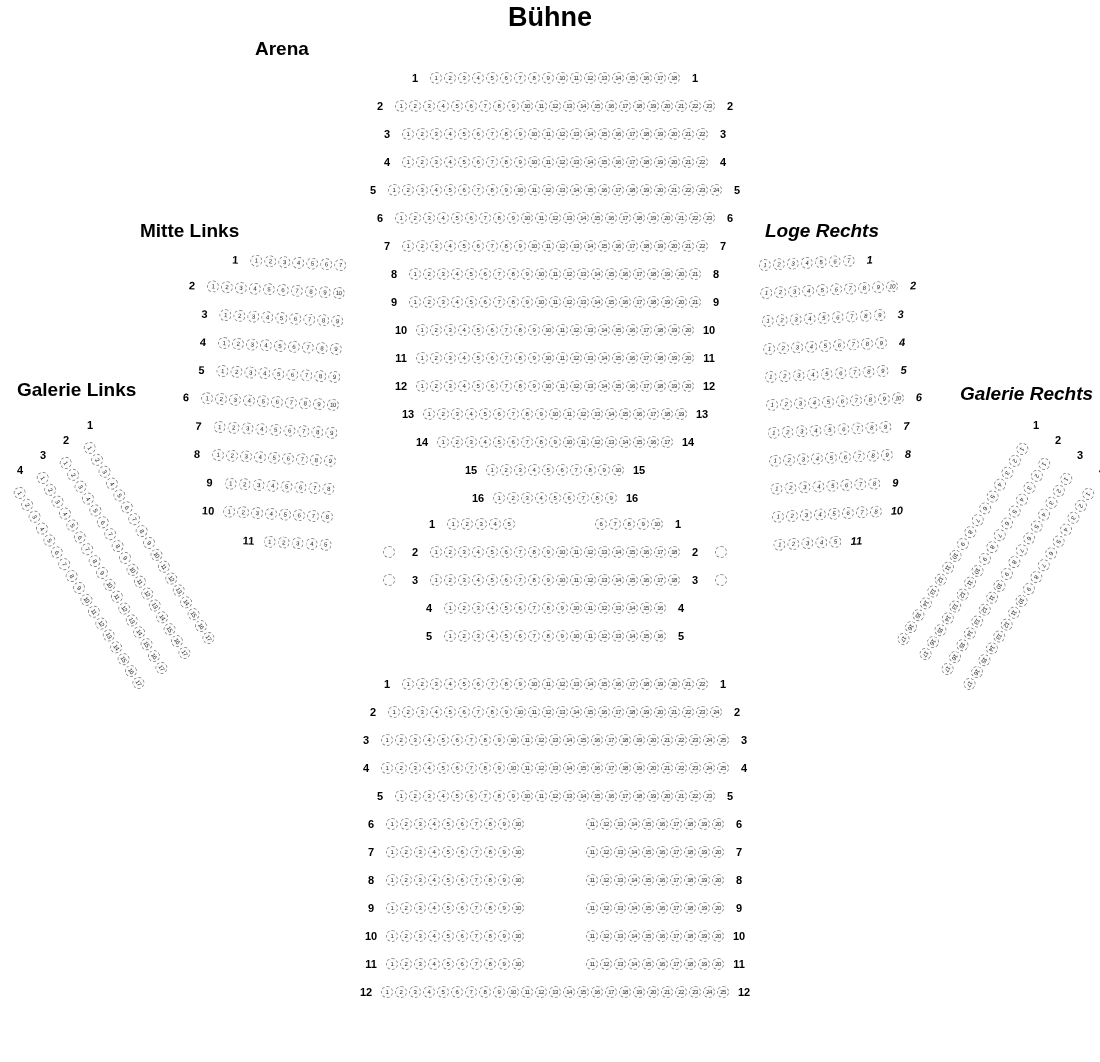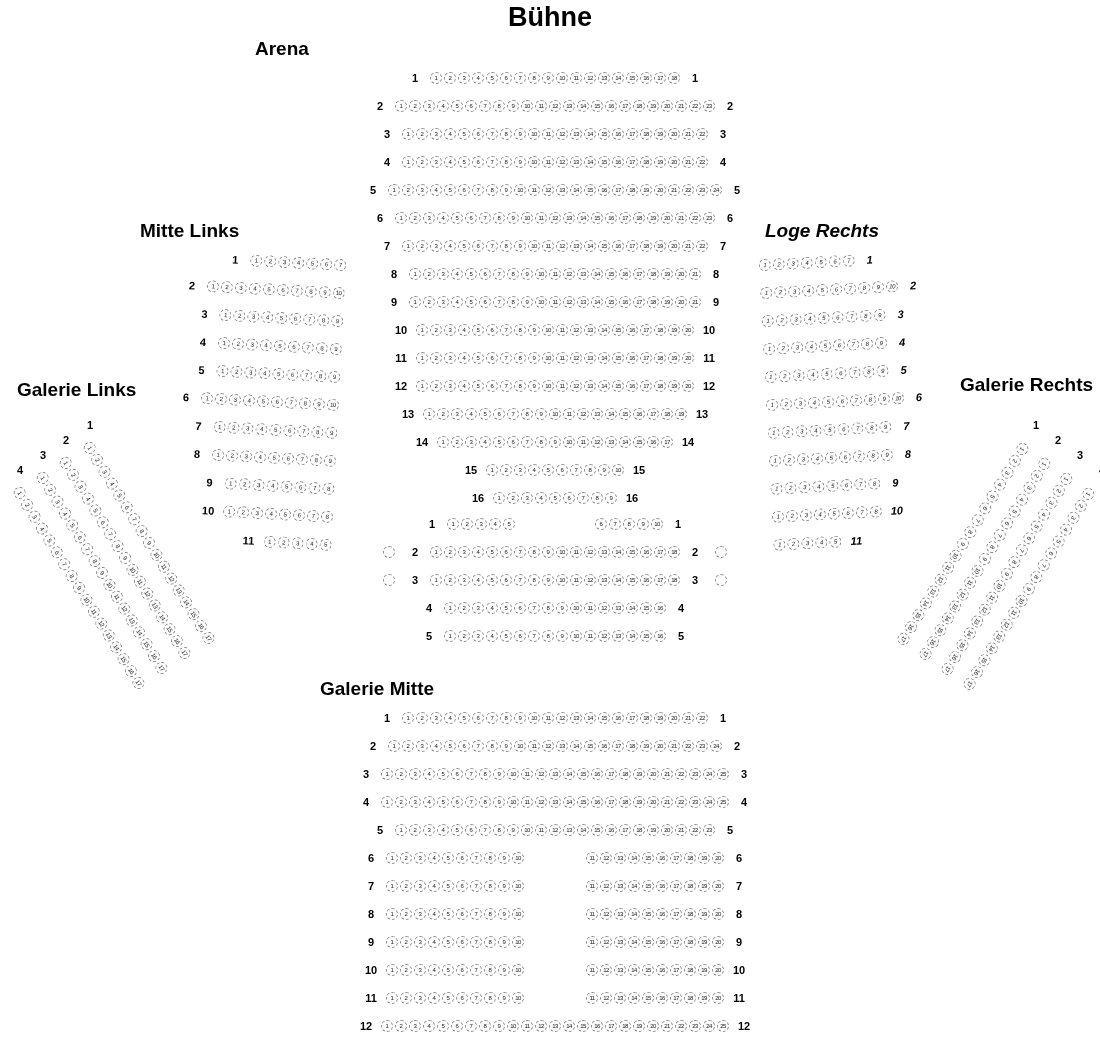--- a/index.html
+++ b/index.html
@@ -43,21 +43,21 @@
   #loge-links .rows  { transform:rotate(3deg); }
   #loge-rechts  { left:765px; top:220px; width:200px;font-style:italic; }
   #loge-rechts .rows { transform:rotate(-3deg); }
   #loge-mitte   { left:320px; top:518px; width:470px; }
   #loge-mitte .block-gap { width:78px; }
   #galerie-mitte{ left:320px; top:678px; width:470px; }
   #galerie-mitte .block-gap { width:60px; }
   
   #galerie-links, #galerie-rechts { left:0; top:0; width:0; height:0; }
   #galerie-links h2  { position:absolute; left:14px;  top:376px; margin:3px; white-space:nowrap; }
-  #galerie-rechts h2 { position:absolute; left:960px; top:374px; margin:0; white-space:nowrap; }
+  #galerie-rechts h2 { position:absolute; left:960px; top:383px; margin:0; white-space:nowrap;font-style:italic; }
   .seat-row.diag {
     position:absolute; margin:0; transform-origin:0 50%;
   }
   .diag-label { position:absolute; }
 </style>
 </head>
 <body>
 
 <div>
 
@@ -810,21 +810,20 @@
           <span class="seat">13</span>
           <span class="seat">14</span>
           <span class="seat">15</span>
           <span class="seat">16</span>
           <span class="row-label">5</span>
         </div>
       </div>
   </section>
 
   <section id="galerie-mitte">
-    <h2>Galerie Mitte</h2>
     <div class="rows">
         <div class="seat-row mode-center">
           <span class="row-label">1</span>
           <span class="seat">1</span>
           <span class="seat">2</span>
           <span class="seat">3</span>
           <span class="seat">4</span>
           <span class="seat">5</span>
           <span class="seat">6</span>
           <span class="seat">7</span>

